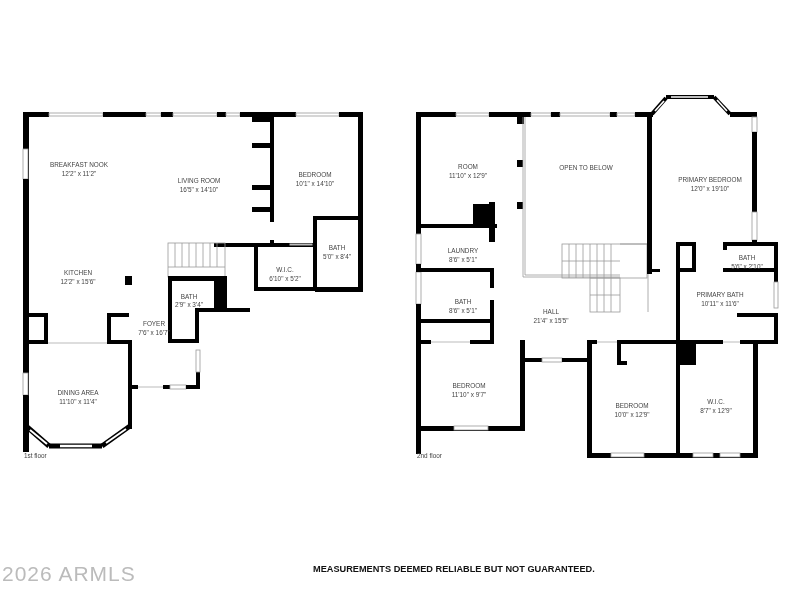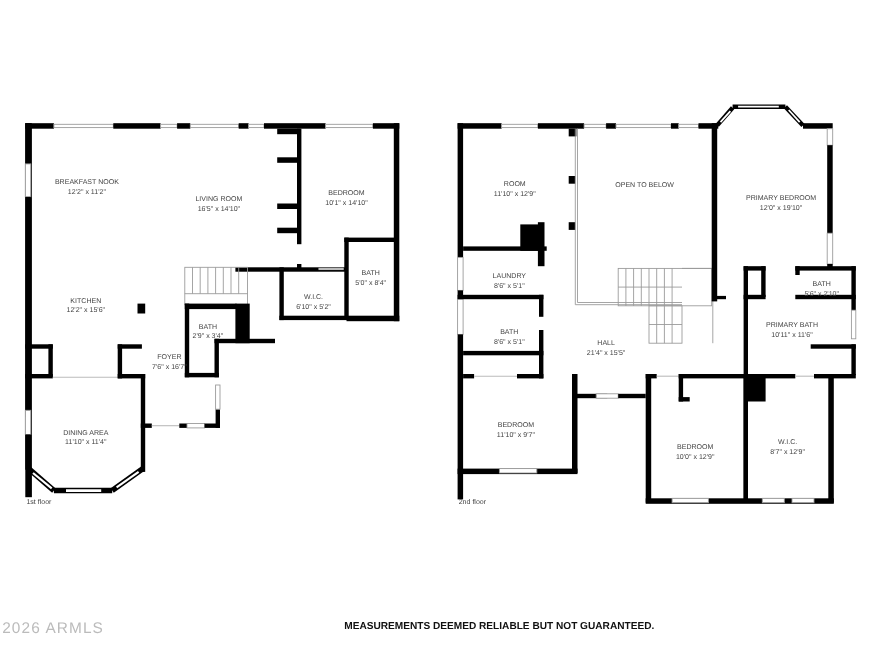--- a/index.html
+++ b/index.html
@@ -4,21 +4,21 @@
 <style>
   html, body { margin: 0; padding: 0; background: #ffffff; }
   body { width: 800px; height: 600px; position: relative; overflow: hidden; font-family: "Liberation Sans", sans-serif; }
   svg { position: absolute; left: 0; top: 0; }
   .wall { fill: #000; }
   .win { fill: #fff; stroke: #999; stroke-width: 0.8; }
   .thin { fill: none; stroke: #999; stroke-width: 0.8; }
   .door { stroke: #bbb; stroke-width: 1; }
   .lbl { font-family: "Liberation Sans", sans-serif; font-size: 6.4px; fill: #444; text-anchor: middle; }
   .floor-lbl { font-family: "Liberation Sans", sans-serif; font-size: 6.4px; fill: #444; }
-  .footer-left { position: absolute; left: 2px; top: 562px; font-size: 14px; color: #bbb; font-family: "Liberation Sans", sans-serif; letter-spacing: 1px; font-weight: 300; }
+  .footer-left { position: absolute; left: 2px; top: 562px; font-size: 21px; color: #bbb; font-family: "Liberation Sans", sans-serif; letter-spacing: 1px; font-weight: 300; }
   .footer-right { position: absolute; left: 274px; top: 564px; font-size: 9.2px; color: #111; font-weight: bold; font-family: "Liberation Sans", sans-serif; padding-left: 39px; }
 </style>
 </head>
 <body>
 
 <svg width="800" height="600" viewBox="0 0 800 600">
 
   <g>
 
     <rect class="wall" x="23" y="112" width="6" height="340"></rect>

